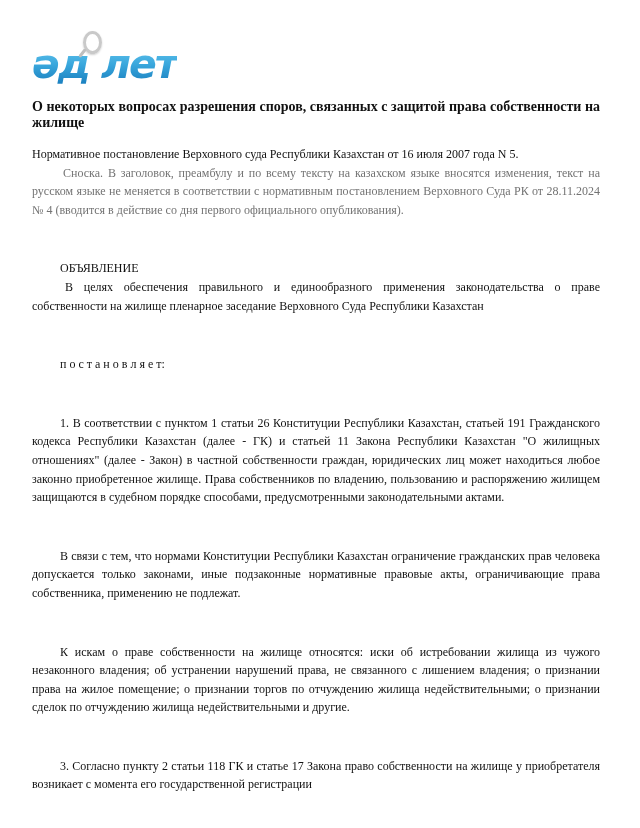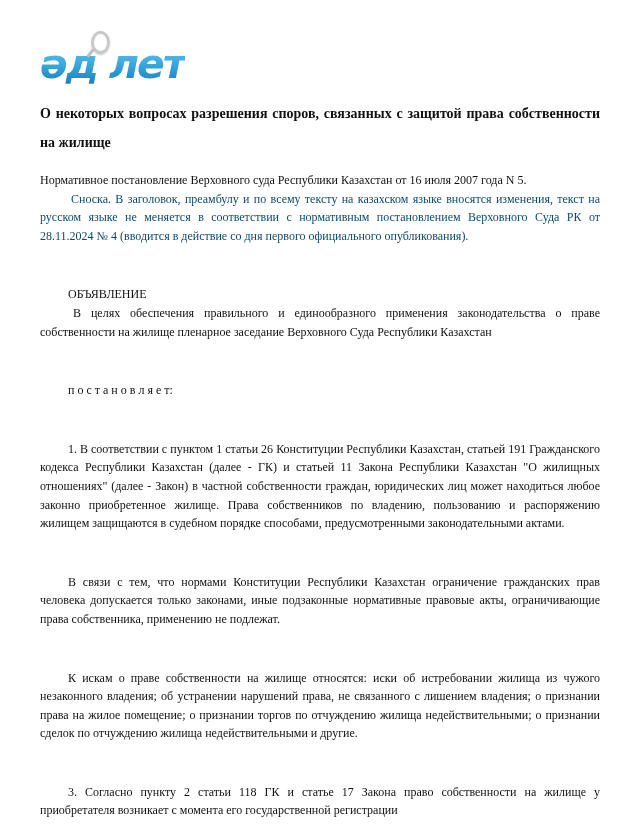--- a/index.html
+++ b/index.html
@@ -7,21 +7,21 @@
   body {
     width: 640px;
     height: 828px;
     background: #ffffff;
     overflow: hidden;
     font-family: "Liberation Serif", serif;
   }
   .page {
     width: 640px;
     height: 712px;
-    padding: 40px 40px 0 40px;
+    padding: 40px 40px 0 32px;
   }
 
   
   .logo {
     font-family: "DejaVu Sans", sans-serif;
     font-style: italic;
     font-weight: bold;
     font-size: 41px;
     line-height: 48px;
     letter-spacing: -2px;
@@ -60,35 +60,35 @@
     border-radius: 2px;
     background: #bfbfbf;
     transform: rotate(38deg);
   }
 
   
   .doc-title {
     font-size: 14px;
     font-weight: bold;
     color: #111111;
-    line-height: 29px;
+    line-height: 16px;
     text-align: justify;
     margin: 0 0 14px 0;
   }
   p.body-par {
     font-size: 12px;
     color: #111111;
     line-height: 18.6px;
     text-align: justify;
     margin: 0;
   }
   p.body-par.indent { text-indent: 28px; margin-top: 40px; }
   p.body-par.indent-wide { text-indent: 33px; }
   p.footnote {
-    color: #0c4a6e;
+    color: #737373;
     text-indent: 31px;
   }
   p.subtitle { margin: 0; }
 </style>
 </head>
 <body>
 
 <div class="page">
 
   <div class="logo">

